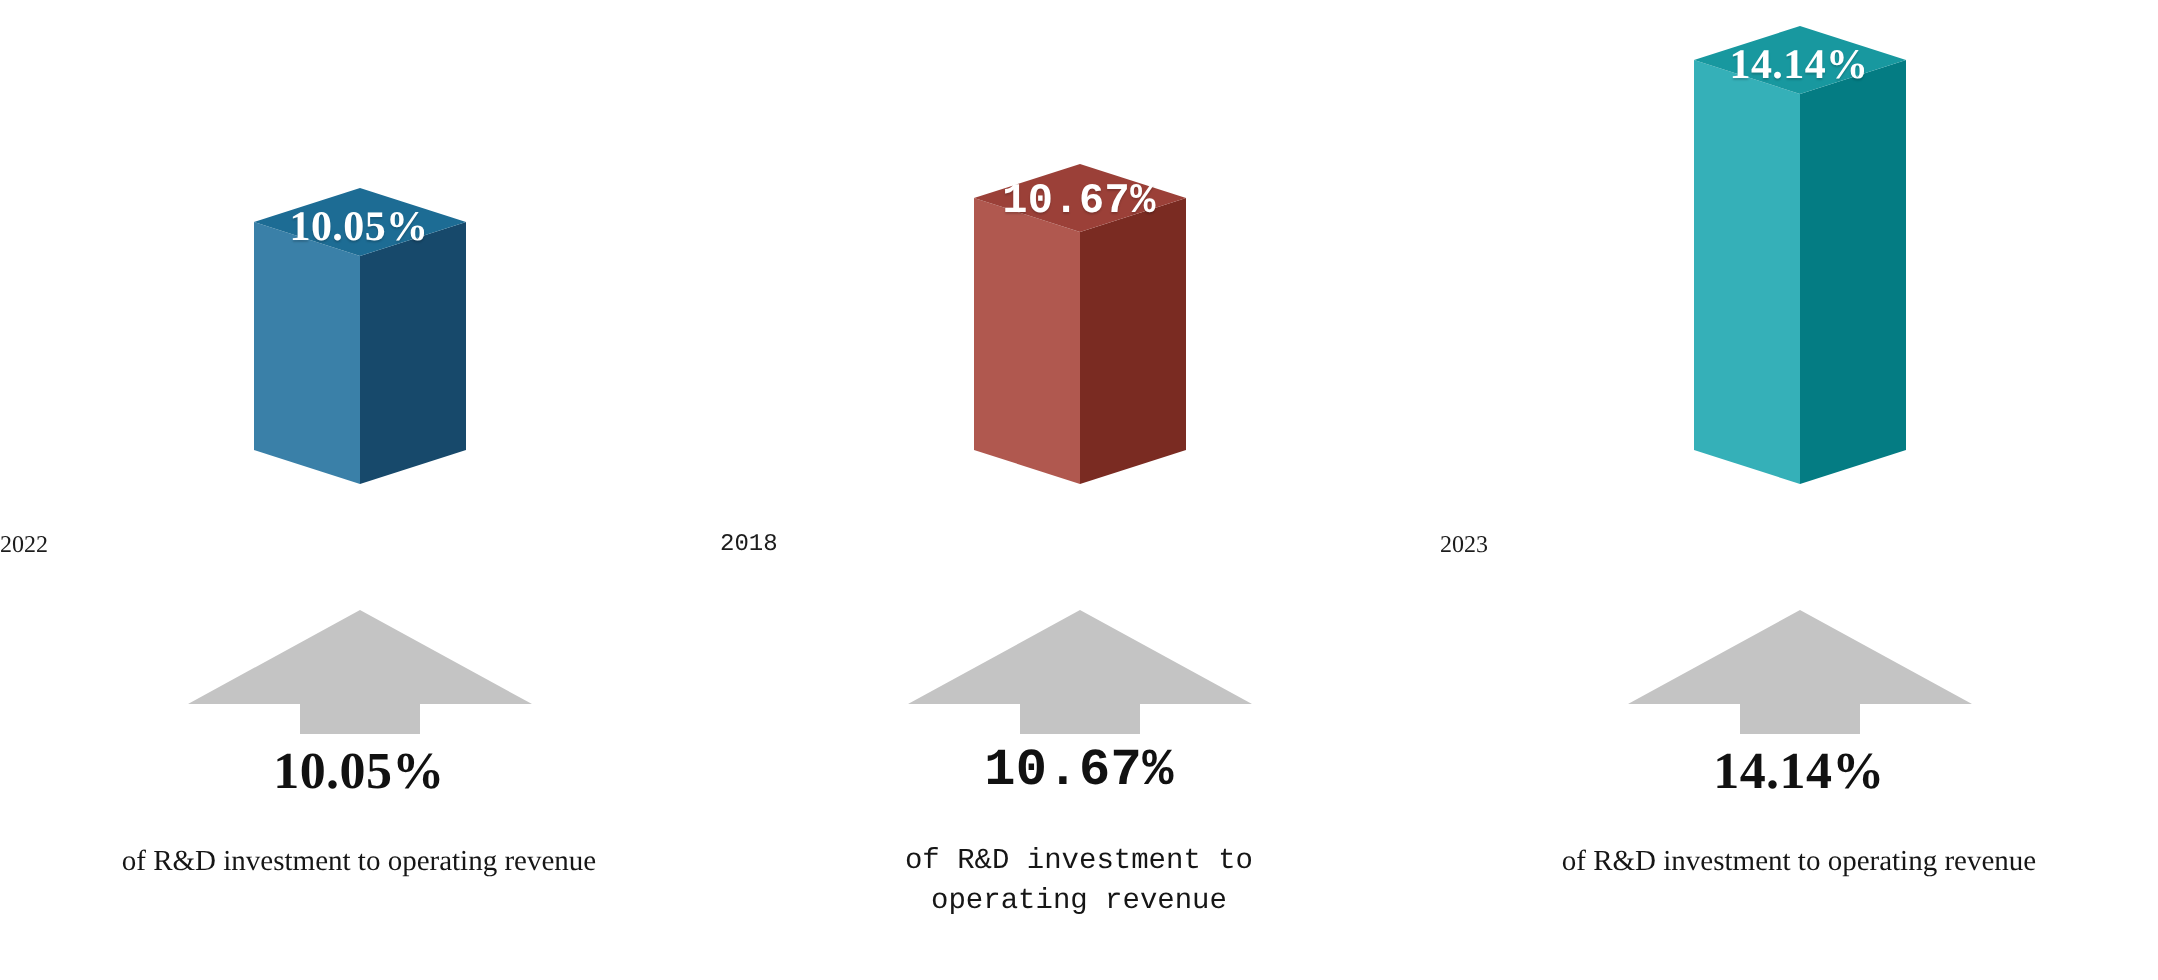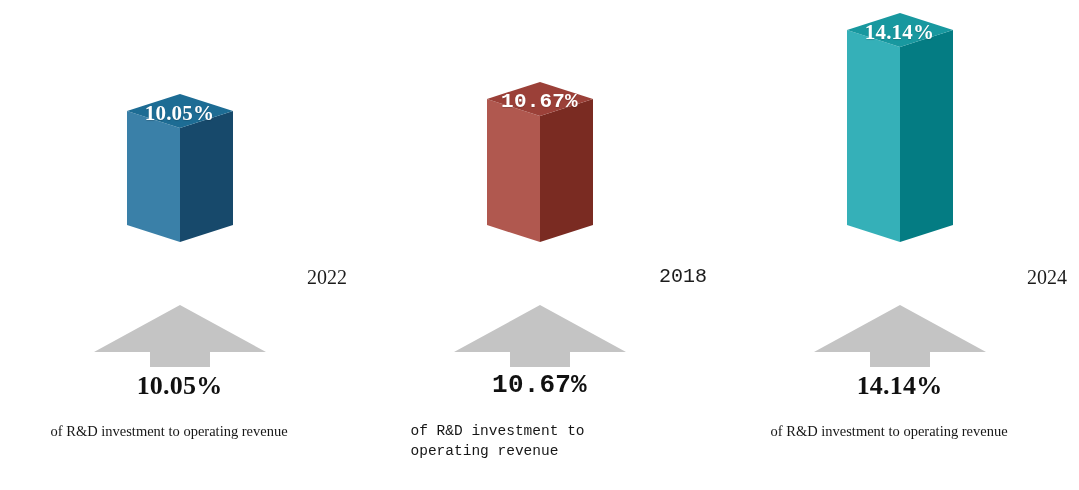--- a/index.html
+++ b/index.html
@@ -50,22 +50,22 @@
     pointer-events: none;
     text-shadow: 0 1px 1px rgba(0,0,0,0.18);
   }
 
   
   .year {
     position: absolute;
     left: 0;
     right: 12px;
     top: 266px;
-    text-align: right;
-    font-size: 20px;
+    text-align: left;
+    font-size: 12px;
     color: #1c1c1c;
     line-height: 1.1;
   }
 
   
   .arrow {
     position: absolute;
     left: 50%;
     transform: translateX(-50%);
     top: 305px;
@@ -86,20 +86,21 @@
     letter-spacing: 0.2px;
   }
 
   
   .caption {
     position: absolute;
     left: 50%;
     transform: translateX(-50%);
     top: 422px;
     width: 258px;
+    text-align: center;
     font-size: 14.5px;
     color: #161616;
     line-height: 1.35;
   }
 </style>
 </head>
 <body>
 
 <div class="stage">
 
@@ -158,21 +159,21 @@
 
     <div class="bar-wrap">
       <svg class="bar-svg" width="106" height="246" viewBox="0 0 106 246">
         <polygon points="0,17 53,34 53,229 0,212" fill="#35B0B8"></polygon>
         <polygon points="106,17 53,34 53,229 106,212" fill="#047C83"></polygon>
         <polygon points="53,0 106,17 53,34 0,17" fill="#18989F"></polygon>
       </svg>
       <div class="bar-value" style="top:9px;">14.14%</div>
     </div>
 
-    <div class="year">2024</div>
+    <div class="year">2023</div>
 
     <div class="arrow">
       <svg width="172" height="62" viewBox="0 0 172 62">
         <polygon points="86,0 172,47 116,47 116,62 56,62 56,47 0,47" fill="#C4C4C4"></polygon>
       </svg>
     </div>
 
     <div class="pct">14.14%</div>
 
     <div class="caption">of R&amp;D investment to operating revenue</div>

